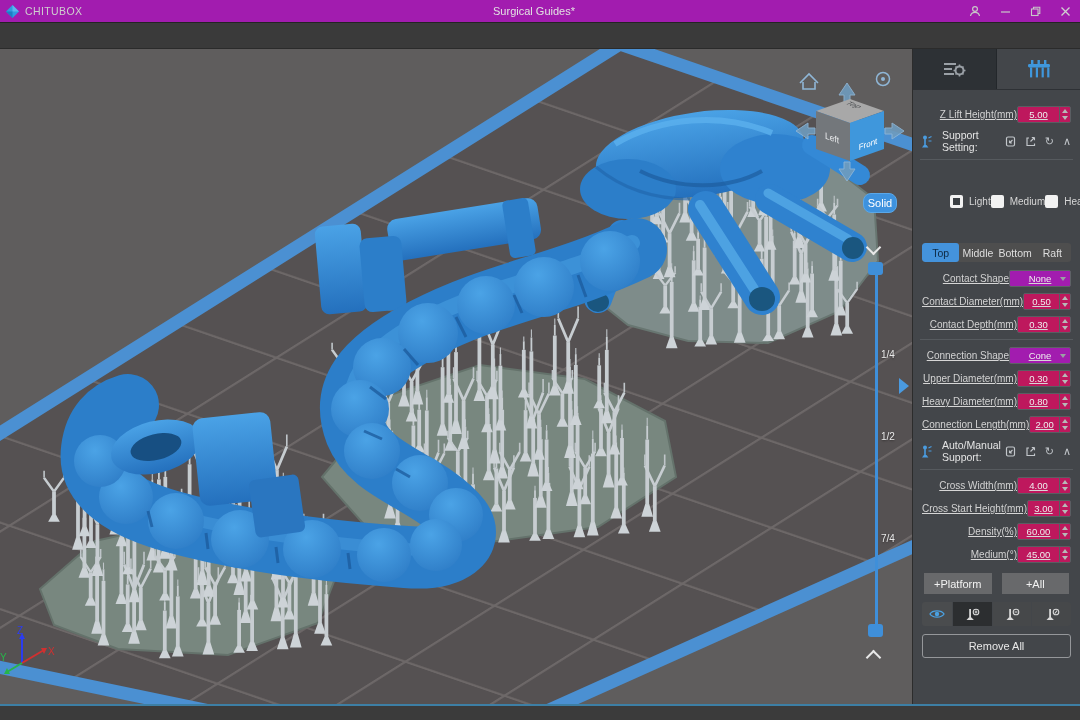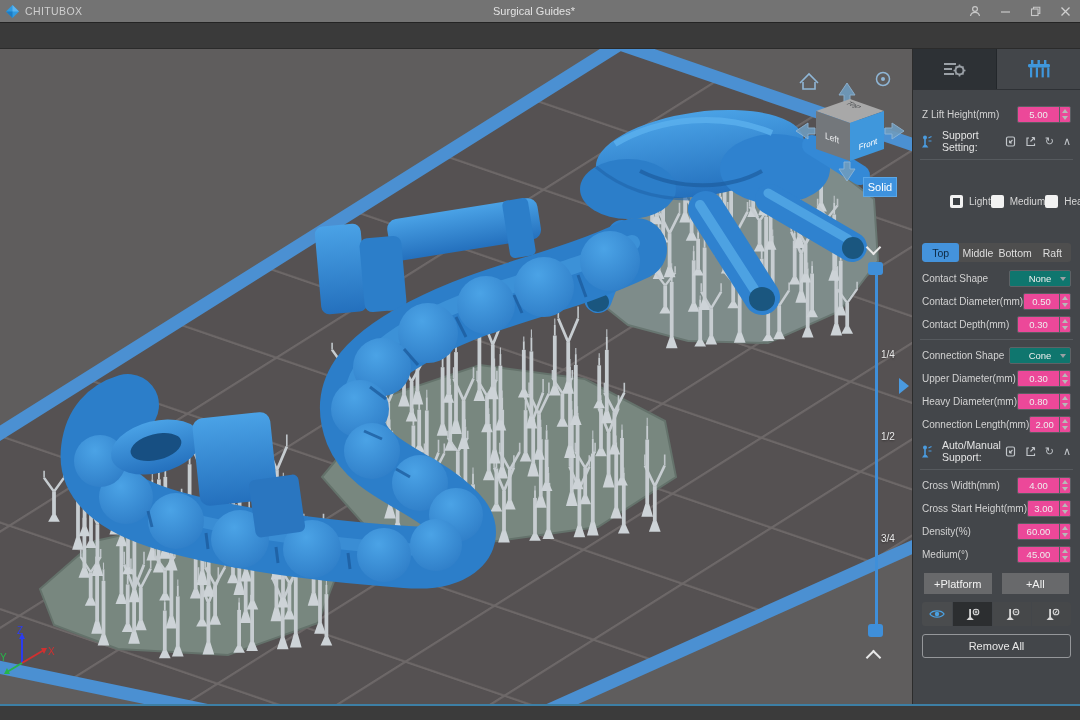--- a/index.html
+++ b/index.html
@@ -1,64 +1,64 @@
 <!DOCTYPE html>
 <html><head>
 <meta charset="utf-8">
 <style>
   html,body{margin:0;padding:0;width:1080px;height:720px;overflow:hidden;
     font-family:"Liberation Sans",sans-serif;background:#3b3b3b;
     -webkit-font-smoothing:antialiased;user-select:none;}
   
-  .titlebar{height:22px;background:#737373;display:flex;align-items:center;
+  .titlebar{height:22px;background:#a21caf;display:flex;align-items:center;
     color:#d8d8d8;font-size:11px;position:relative;border-bottom:1px solid #242424;}
   .logo{width:13px;height:13px;margin:0 6px 0 6px;}
   .apptitle{letter-spacing:.4px;font-size:10.5px;color:#cfcfcf;}
   .doctitle{position:absolute;left:0;right:12px;text-align:center;font-size:11px;color:#e2e2e2;}
   .wincontrols{margin-left:auto;display:flex;align-items:center;z-index:2;}
   .winbtn{width:30px;height:22px;display:flex;align-items:center;justify-content:center;}
   .winbtn svg{display:block}
   
   .toolbar{height:25px;background:#3a3a3a;border-bottom:1px solid #2b2b2b;}
   
   .content{display:flex;height:655px;}
   .viewport{position:relative;width:912px;height:655px;background:#5f5d5d;overflow:hidden;}
   .viewport svg.scene{position:absolute;left:0;top:0;}
   
-  .solid-btn{position:absolute;left:863px;top:128px;width:34px;height:20px;background:#3e92de;
-    border:1px solid #5aa7e8;border-radius:0;color:#fff;font-size:11px;display:flex;
+  .solid-btn{position:absolute;left:863px;top:144px;width:34px;height:20px;background:#3e92de;
+    border:1px solid #5aa7e8;border-radius:8px;color:#fff;font-size:11px;display:flex;
     align-items:center;justify-content:center;box-sizing:border-box;}
   .zslider-track{position:absolute;left:875px;top:222px;width:3px;height:358px;background:#3f8fd9;}
   .zslider-handle{position:absolute;left:868px;width:15px;height:13px;background:#3f8fd9;border-radius:3px;}
   .zs-top{top:213px}.zs-bottom{top:575px}
   .zmark{position:absolute;left:881px;color:#e9e9e9;font-size:10px;text-shadow:0 1px 2px rgba(0,0,0,.4);}
   .chev{position:absolute;width:9px;height:9px;border:solid #e8e8e8;border-width:0 2px 2px 0;}
   .chev-down{left:868px;top:193px;transform:rotate(45deg);}
   .chev-up{left:868px;top:603px;transform:rotate(-135deg);}
   .expander{position:absolute;left:899px;top:329px;width:0;height:0;border-top:8px solid transparent;
     border-bottom:8px solid transparent;border-left:10px solid #4a9ae0;}
   
   .panel{width:168px;background:#43464a;border-left:1px solid #2c2c2c;box-sizing:border-box;
     color:#d6d6d6;font-size:10px;display:flex;flex-direction:column;}
   .ptabs{display:flex;height:40px;border-bottom:1px solid #2e3135;}
   .ptab{flex:1;display:flex;align-items:center;justify-content:center;}
   .ptab.inactive{background:#2d3135;border-right:1px solid #23272b;}
   .pbody{padding:8px 9px 0 9px;}
-  .row{display:flex;align-items:center;justify-content:space-between;margin-bottom:6px;}
+  .row{display:flex;align-items:center;justify-content:flex-end;margin-bottom:6px;text-decoration:underline;}
   .row .lbl{color:#d2d2d2;font-size:10px;white-space:nowrap;}
-  .spin{display:flex;width:54px;height:17px;background:#ec4899;border:1px solid #5a5e62;
+  .spin{display:flex;width:54px;height:17px;background:#be185d;border:1px solid #5a5e62;
     border-radius:2px;box-sizing:border-box;overflow:hidden;}
   .spin .val{flex:1;color:#eee;font-size:9.5px;display:flex;align-items:center;justify-content:center;}
   .spin .arrows{width:10px;border-left:1px solid #5a5e62;display:flex;flex-direction:column;
     align-items:center;justify-content:space-evenly;}
   .tri-up{width:0;height:0;border-left:3px solid transparent;border-right:3px solid transparent;
     border-bottom:4px solid #b8b8b8;}
   .tri-dn{width:0;height:0;border-left:3px solid transparent;border-right:3px solid transparent;
     border-top:4px solid #b8b8b8;}
-  .dd{position:relative;width:62px;height:17px;background:#0f766e;border:1px solid #5e6266;
+  .dd{position:relative;width:62px;height:17px;background:#a21caf;border:1px solid #5e6266;
     border-radius:2px;box-sizing:border-box;display:flex;align-items:center;justify-content:center;
     color:#eee;font-size:9.5px;}
   .dd .tri-dn{position:absolute;right:4px;top:6px;border-top-color:#9aa0a4;}
   .hdr{display:flex;align-items:center;margin:4px 0 6px 0;}
   .hdr .htitle{font-size:10.5px;color:#e4e4e4;margin-left:10px;flex:1;}
   .hdr .hic{display:flex;align-items:center;gap:9px;}
   .hdr .hic .ric{color:#c2c6ca;font-size:11px;line-height:10px;}
   .divline{height:1px;background:#565a5e;margin:5px -2px 7px -2px;}
   .thumbrow{display:flex;margin:2px 0 8px 2px;}
   .thumb{width:58px;height:68px;background:#fdfdfd;border-radius:5px;position:relative;overflow:hidden;}
@@ -434,21 +434,21 @@
     </g>
   </svg>
 
   <div class="solid-btn">Solid</div>
   <div class="chev chev-down"></div>
   <div class="zslider-track"></div>
   <div class="zslider-handle zs-top"></div>
   <div class="zslider-handle zs-bottom"></div>
   <div class="zmark" style="top:300px">1/4</div>
   <div class="zmark" style="top:382px">1/2</div>
-  <div class="zmark" style="top:484px">3/4</div>
+  <div class="zmark" style="top:484px">7/4</div>
   <div class="chev chev-up"></div>
   <div class="expander"></div>
 </div>
 
 <div class="panel">
   <div class="ptabs">
     <div class="ptab inactive">
       <svg width="24" height="18" viewBox="0 0 24 18">
         <line x1="1" y1="4" x2="13" y2="4" stroke="#9aa0a6" stroke-width="2"></line>
         <line x1="1" y1="9" x2="9" y2="9" stroke="#9aa0a6" stroke-width="2"></line>

